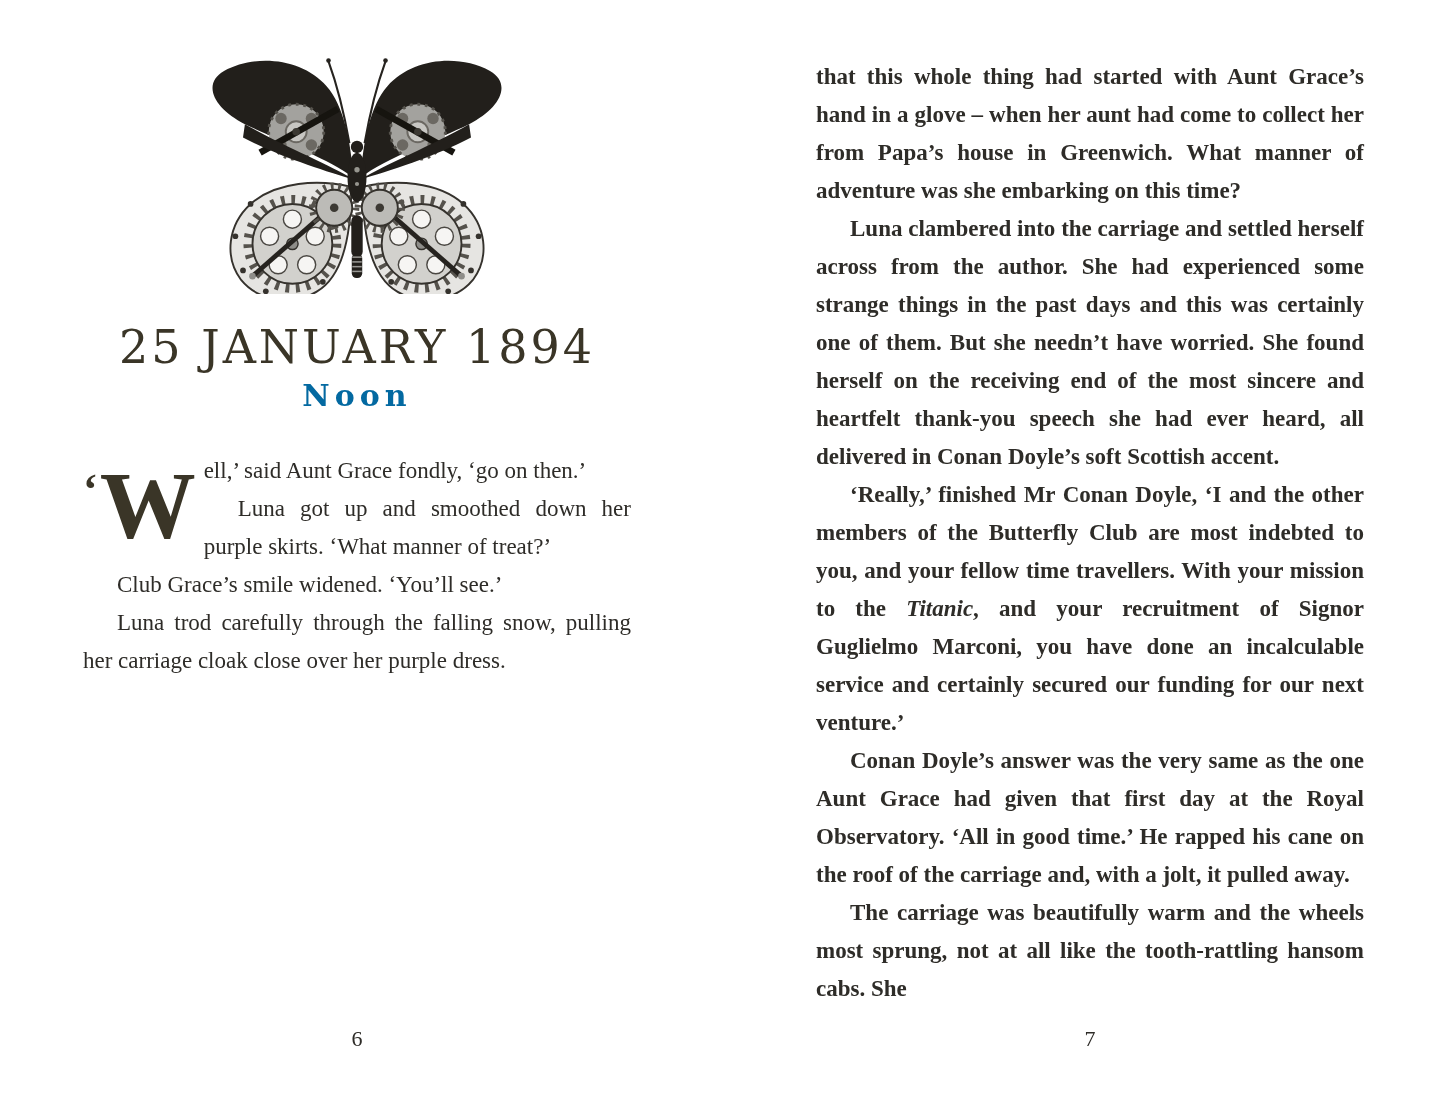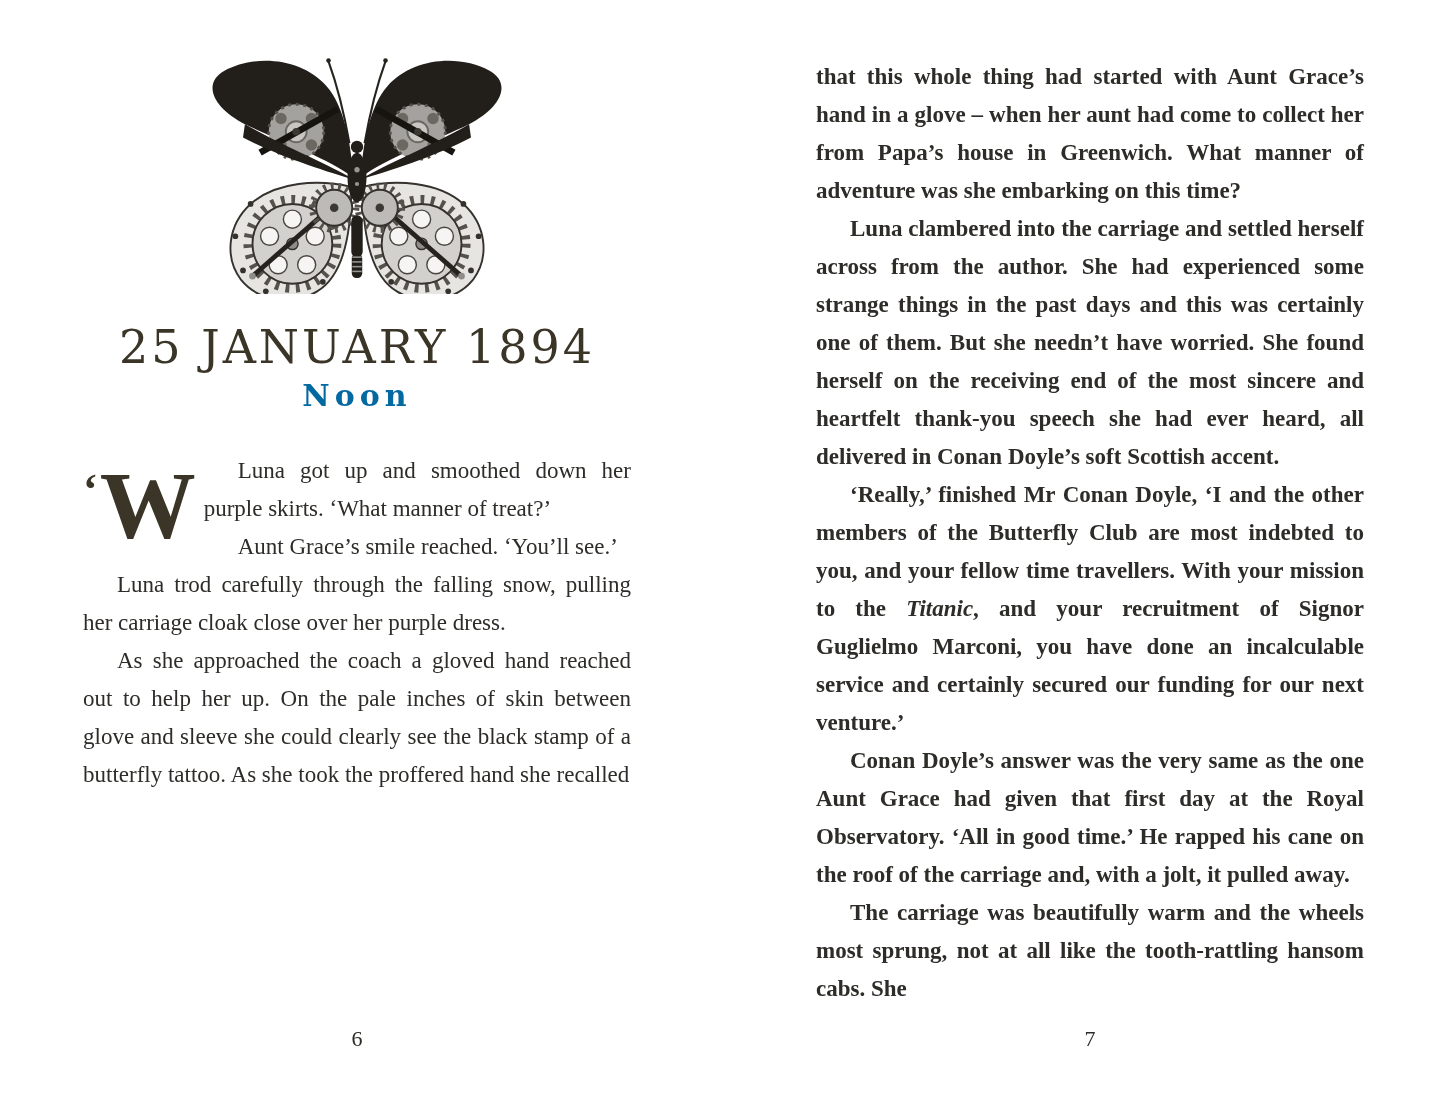--- a/index.html
+++ b/index.html
@@ -218,26 +218,25 @@
           <circle cx="180" cy="155" r="2.2" fill="#97968f"></circle>
         </g>
       </svg>
     </div>
 
     <h1 class="chapter-date">25 JANUARY 1894</h1>
     <h2 class="chapter-time">Noon</h2>
 
     <div class="body-text">
       <p>
-        <span class="dropcap"><span class="dc-quote">‘</span><span class="dc-letter">W</span></span>
+        <span class="dropcap"><span class="dc-quote">‘</span><span class="dc-letter">W</span></span><span>ell,’ said Aunt Grace fondly, ‘go on then.’</span>
       </p>
       <p class="indent">Luna got up and smoothed down her purple skirts. ‘What manner of treat?’</p>
-      <p class="indent">Aunt Grace’s smile reached. ‘You’ll see.’</p>
+      <p class="indent">Club Grace’s smile widened. ‘You’ll see.’</p>
       <p class="indent">Luna trod carefully through the falling snow, pulling her carriage cloak close over her purple dress.</p>
-      <p class="indent">As she approached the coach a gloved hand reached out to help her up. On the pale inches of skin between glove and sleeve she could clearly see the black stamp of a butterfly tattoo. As she took the proffered hand she recalled</p>
     </div>
 
     <div class="folio">6</div>
   </section>
 
   <section class="page page-right">
     <div class="body-text">
       <p>that this whole thing had started with Aunt Grace’s hand in a glove – when her aunt had come to collect her from Papa’s house in Greenwich. What manner of adventure was she embarking on this time?</p>
       <p class="indent">Luna clambered into the carriage and settled herself across from the author. She had experienced some strange things in the past days and this was certainly one of them. But she needn’t have worried. She found herself on the receiving end of the most sincere and heartfelt thank-you speech she had ever heard, all delivered in Conan Doyle’s soft Scottish accent.</p>
       <p class="indent"><span>‘Really,’ finished Mr Conan Doyle, ‘I and the other members of the Butterfly Club are most indebted to you, and your fellow time travellers. With your mission to the </span><em class="title-italic">Titanic</em><span>, and your recruitment of Signor Guglielmo Marconi, you have done an incalculable service and certainly secured our funding for our next venture.’</span></p>

